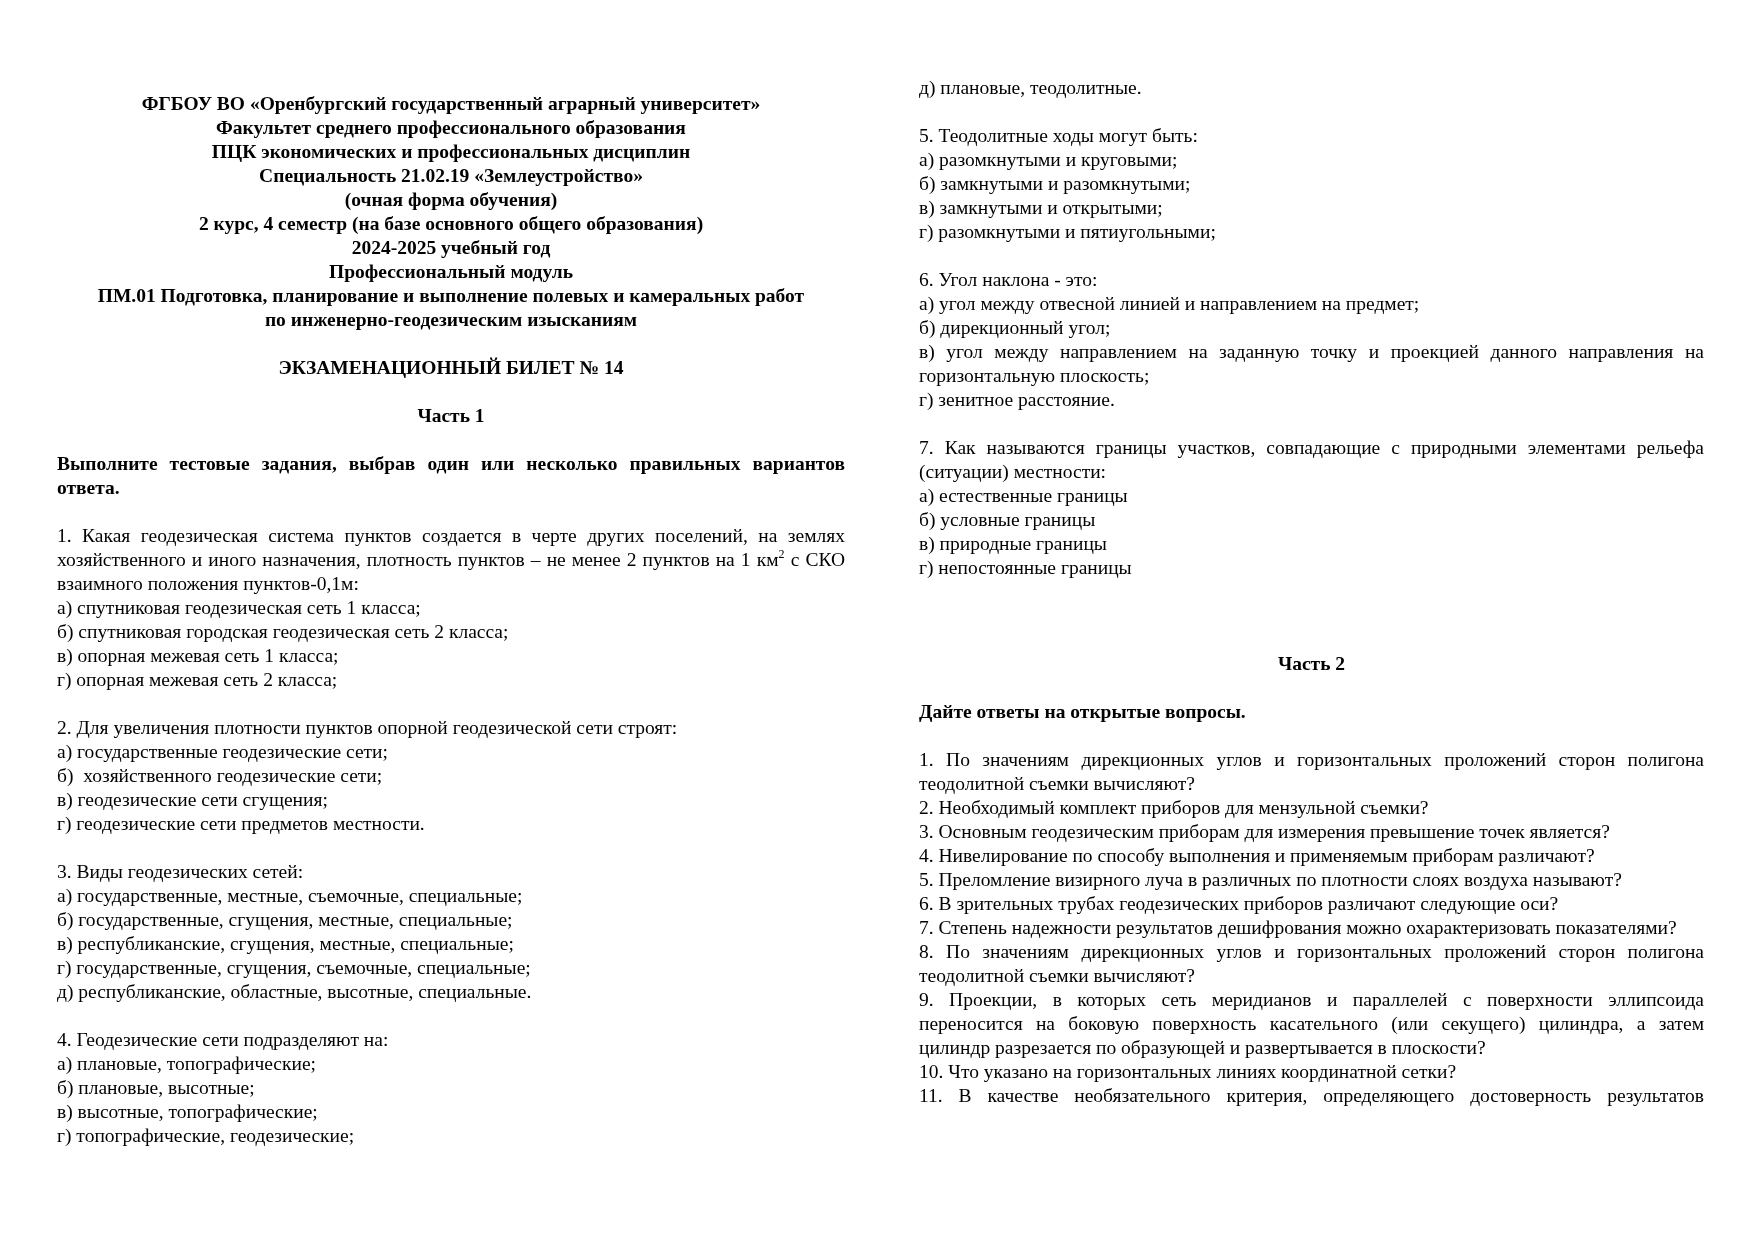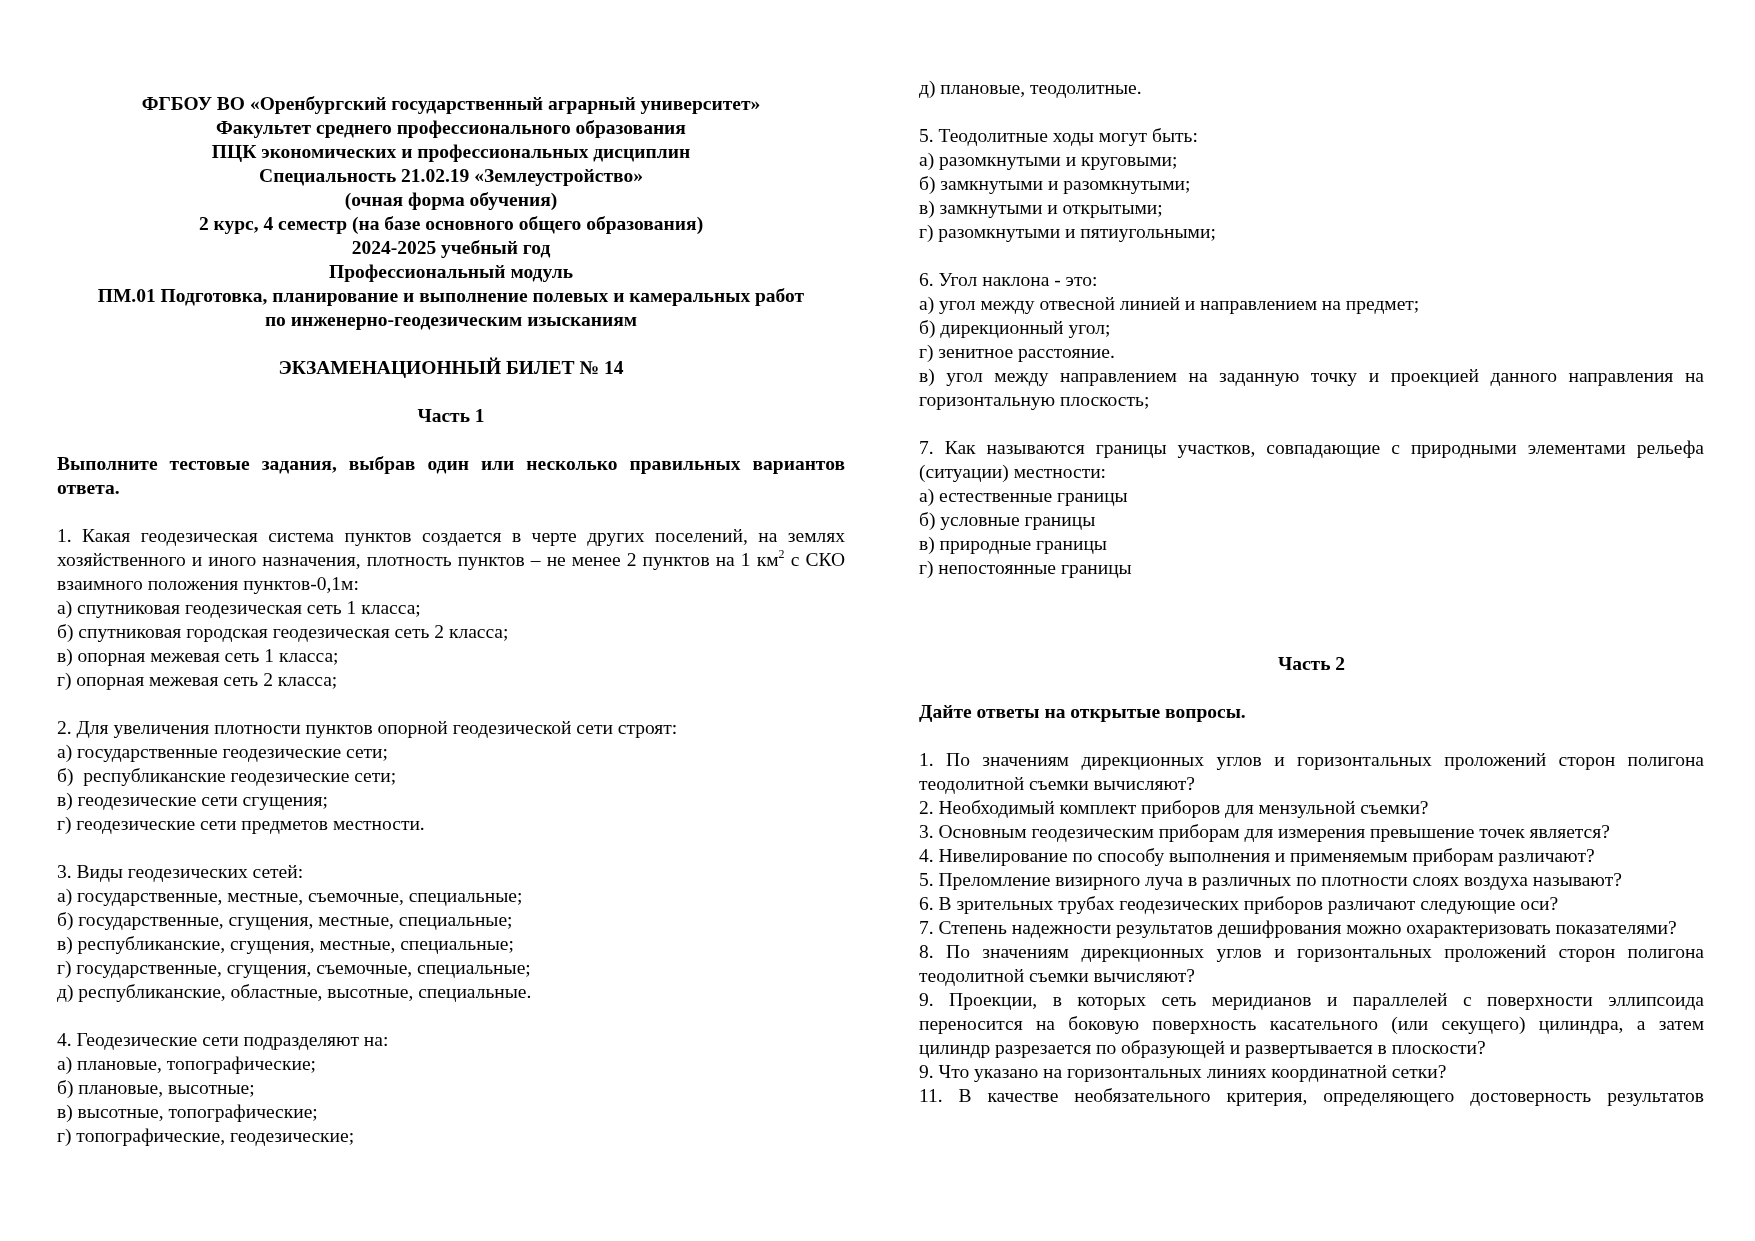--- a/index.html
+++ b/index.html
@@ -72,21 +72,21 @@
     <span class="opt">а) спутниковая геодезическая сеть 1 класса;</span>
     <span class="opt">б) спутниковая городская геодезическая сеть 2 класса;</span>
     <span class="opt">в) опорная межевая сеть 1 класса;</span>
     <span class="opt">г) опорная межевая сеть 2 класса;</span>
   </div>
   <div class="gap"></div>
 
   <div>
     <p class="q-title">2. Для увеличения плотности пунктов опорной геодезической сети строят:</p>
     <span class="opt" style="white-space:pre;">а) государственные геодезические сети;</span>
-    <span class="opt" style="white-space:pre;">б)  республиканские геодезические сети;</span>
+    <span class="opt" style="white-space:pre;">б)  хозяйственного геодезические сети;</span>
     <span class="opt">в) геодезические сети сгущения;</span>
     <span class="opt">г) геодезические сети предметов местности.</span>
   </div>
   <div class="gap"></div>
 
   <div>
     <p class="q-title">3. Виды геодезических сетей:</p>
     <span class="opt">а) государственные, местные, съемочные, специальные;</span>
     <span class="opt">б) государственные, сгущения, местные, специальные;</span>
     <span class="opt">в) республиканские, сгущения, местные, специальные;</span>
@@ -115,22 +115,22 @@
     <span class="opt">б) замкнутыми и разомкнутыми;</span>
     <span class="opt">в) замкнутыми и открытыми;</span>
     <span class="opt">г) разомкнутыми и пятиугольными;</span>
   </div>
   <div class="gap"></div>
 
   <div>
     <p class="q-title">6. Угол наклона - это:</p>
     <span class="opt">а) угол между отвесной линией и направлением на предмет;</span>
     <span class="opt">б) дирекционный угол;</span>
+    <span class="opt">в) угол между направлением на заданную точку и проекцией данного направления на горизонтальную плоскость;</span>
     <span class="opt">г) зенитное расстояние.</span>
-    <span class="opt">в) угол между направлением на заданную точку и проекцией данного направления на горизонтальную плоскость;</span>
   </div>
   <div class="gap"></div>
 
   <div>
     <p class="q-title">7. Как называются границы участков, совпадающие с природными элементами рельефа (ситуации) местности:</p>
     <span class="opt">а) естественные границы</span>
     <span class="opt">б) условные границы</span>
     <span class="opt">в) природные границы</span>
     <span class="opt">г) непостоянные границы</span>
   </div>
@@ -144,16 +144,16 @@
   <div>
     <span class="opt">1. По значениям дирекционных углов и горизонтальных проложений сторон полигона теодолитной съемки вычисляют?</span>
     <span class="opt">2. Необходимый комплект приборов для мензульной съемки?</span>
     <span class="opt">3. Основным геодезическим приборам для измерения превышение точек является?</span>
     <span class="opt">4. Нивелирование по способу выполнения и применяемым приборам различают?</span>
     <span class="opt">5. Преломление визирного луча в различных по плотности слоях воздуха называют?</span>
     <span class="opt">6. В зрительных трубах геодезических приборов различают следующие оси?</span>
     <span class="opt">7. Степень надежности результатов дешифрования можно охарактеризовать показателями?</span>
     <span class="opt">8. По значениям дирекционных углов и горизонтальных проложений сторон полигона теодолитной съемки вычисляют?</span>
     <span class="opt">9. Проекции, в которых сеть меридианов и параллелей с поверхности эллипсоида переносится на боковую поверхность касательного (или секущего) цилиндра, а затем цилиндр разрезается по образующей и развертывается в плоскости?</span>
-    <span class="opt">9. Что указано на горизонтальных линиях координатной сетки?</span>
+    <span class="opt">10. Что указано на горизонтальных линиях координатной сетки?</span>
     <span class="opt" style="text-align-last: justify;">11. В качестве необязательного критерия, определяющего достоверность результатов</span>
   </div>
 </div>
 
 </body></html>

